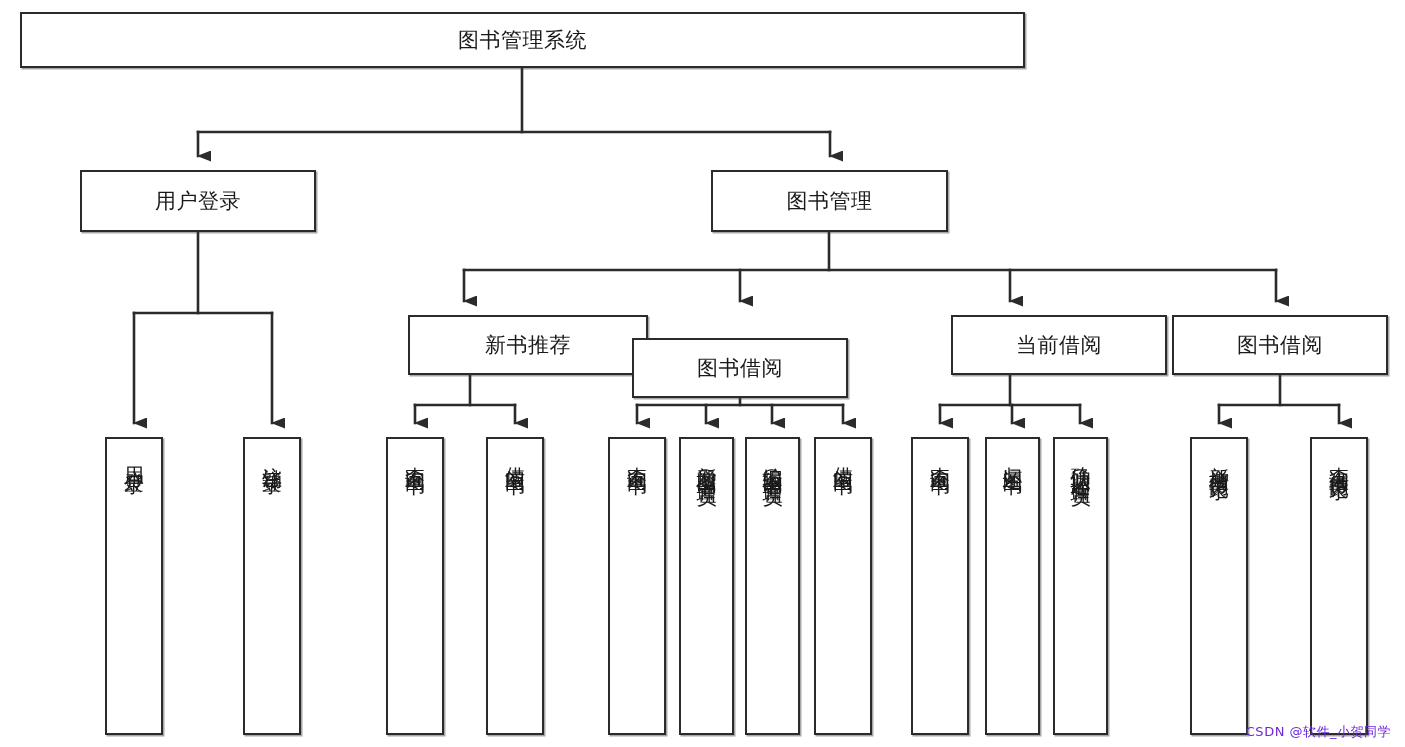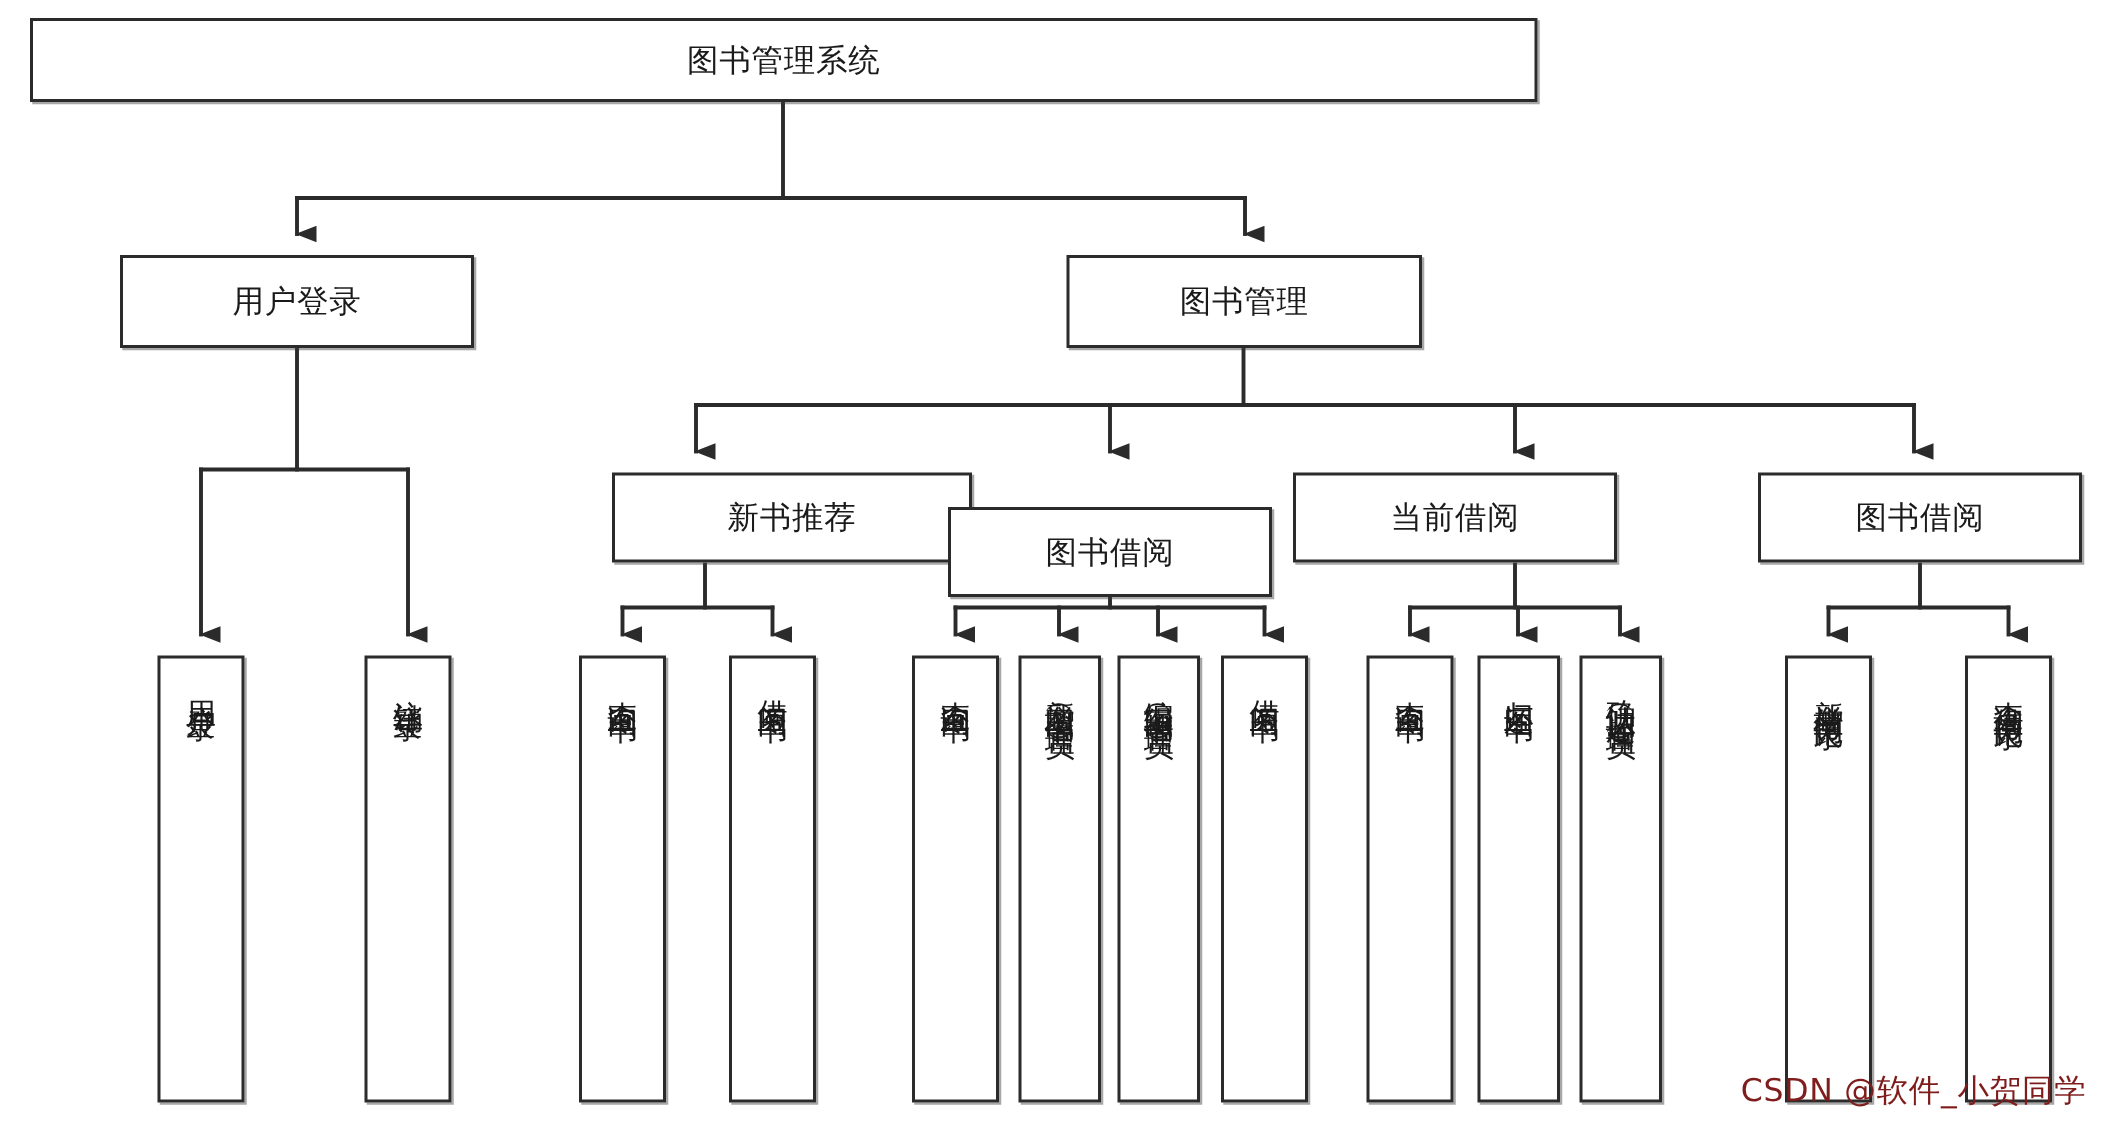--- a/index.html
+++ b/index.html
@@ -58,22 +58,22 @@
     text-orientation: upright;
     font-size: 20px;
     line-height: 1.05;
     letter-spacing: 3px;
     white-space: nowrap;
   }
   #watermark {
     position: absolute;
     right: 14px;
     bottom: 6px;
-    font-size: 21px;
-    color: #7f1d1d;
+    font-size: 13px;
+    color: #6d28d9;
     letter-spacing: 0.5px;
     user-select: none;
     white-space: nowrap;
   }
 </style>
 </head>
 <body>
 
 <div id="diagram-root">
 
@@ -137,21 +137,21 @@
   <div class="node horizontal" style="left:711px; top:170px; width:237px; height:62px;">
     <span class="label">图书管理</span>
   </div>
 
   <div class="node horizontal" style="left:362px; top:315px; width:240px; height:60px;margin-left:46px;">
     <span class="label">新书推荐</span>
   </div>
   <div class="node horizontal" style="left:632px; top:315px; width:216px; height:60px;margin-top:23px;">
     <span class="label">图书借阅</span>
   </div>
-  <div class="node horizontal" style="left:862px; top:315px; width:216px; height:60px;">
+  <div class="node horizontal" style="left:951px; top:315px; width:216px; height:60px;">
     <span class="label">当前借阅</span>
   </div>
   <div class="node horizontal" style="left:1172px; top:315px; width:216px; height:60px;">
     <span class="label">图书借阅</span>
   </div>
 
   <div class="node vertical" style="left:105px; top:437px; width:58px; height:298px;">
     <span class="label">用户登录</span>
   </div>
   <div class="node vertical" style="left:243px; top:437px; width:58px; height:298px;">

